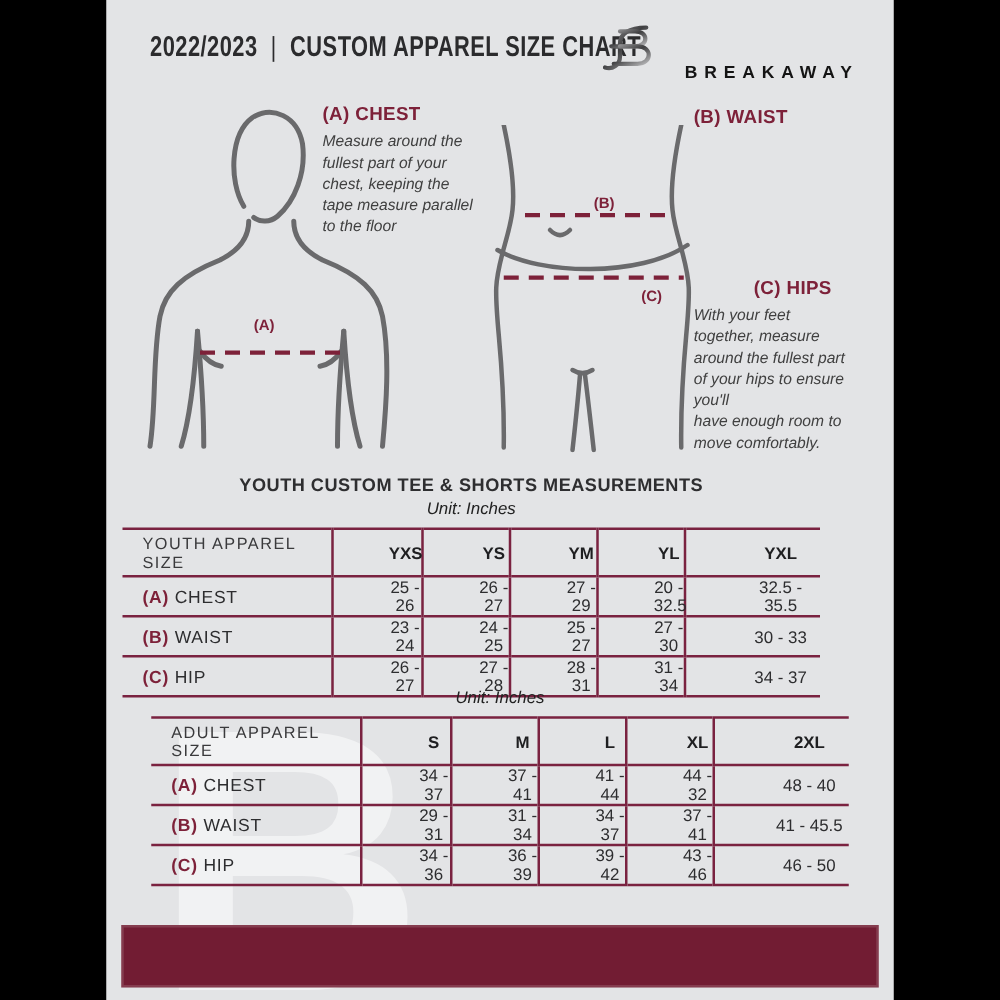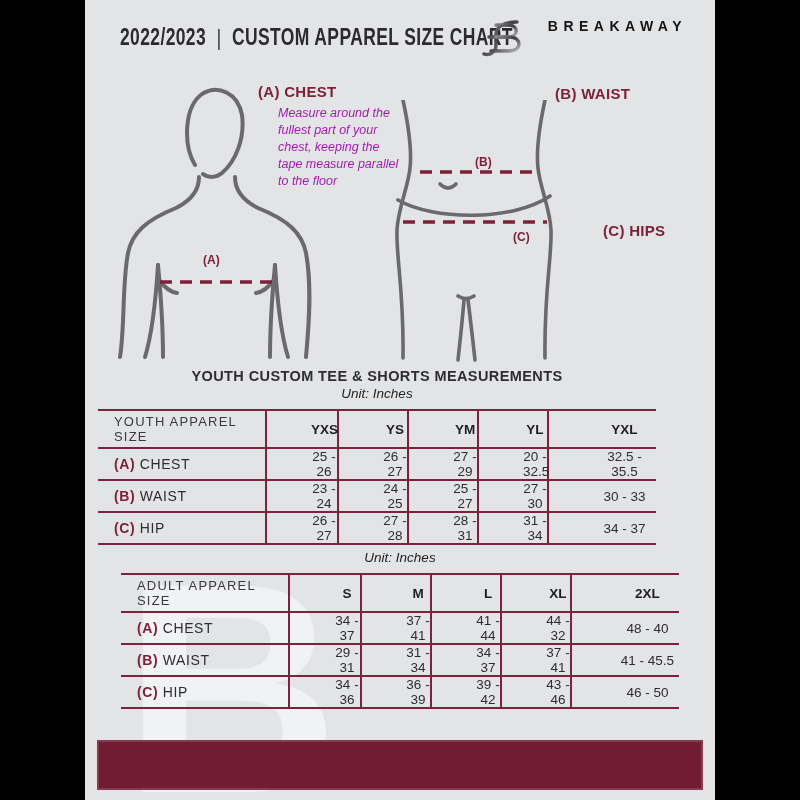--- a/index.html
+++ b/index.html
@@ -10,42 +10,42 @@
           background:#e3e4e6; overflow:hidden; }
 
   
   .header { position:absolute; left:0; top:0; width:630px; height:70px; }
   .title-group { position:absolute; left:35px; top:24px; white-space:nowrap;
                  font-weight:bold; font-size:23px; color:#2b2b2d;
                  transform:scaleX(0.76); transform-origin:left center;
                  letter-spacing:0.5px; }
   .title-group .divider { font-weight:300; color:#2b2b2d; padding:0 14px; font-size:22px; }
   .logo-group { position:absolute; right:28px; top:18px; display:flex;
-                align-items:flex-start; gap:23px; }
+                align-items:flex-end; gap:23px; }
   .brand-word { font-weight:bold; font-size:14px; letter-spacing:5.5px;
                 color:#141414; }
 
   
   .diagram { position:absolute; left:0; top:75px; width:630px; height:292px; }
   .fig { position:absolute; }
   .fig-left  { left:28px;  top:10px; }
   .fig-right { left:305px; top:25px; }
   .measure-label { position:absolute; font-weight:bold; font-size:12px;
                    color:#7d2139; }
   .instr-head { position:absolute; font-weight:bold; font-size:15px;
                 color:#7d2139; letter-spacing:0.3px; }
   .instr-text { position:absolute; font-style:italic; font-size:12.5px;
-                line-height:1.36; color:#a21caf; white-space:pre-line;margin-left:20px; }
+                line-height:1.36; color:#404040; white-space:pre-line; }
 
   
   .section-title { text-align:center; font-weight:bold; font-size:14.5px;
                    color:#2e2e30; letter-spacing:0.4px; }
   .section-unit  { text-align:center; font-style:italic; font-size:13.5px;
                    color:#222; margin-top:2px; }
-  .youth-block { position:absolute; left:0; top:368px; width:584px; }
+  .youth-block { position:absolute; left:0; top:381px; width:584px; }
   .adult-block { position:absolute; left:0; top:548px; width:630px; z-index:1; }
   table.size-table { border-collapse:collapse; margin:8px auto 0 auto;
                      width:558px; table-layout:fixed; }
   .size-table col.c-label { width:168px; }
   .size-table col.c-s1 { width:72px; } .size-table col.c-s2 { width:70px; }
   .size-table col.c-s3 { width:70px; } .size-table col.c-s4 { width:70px; }
   .size-table col.c-s5 { width:108px; }
   .size-table tr { border-top:2px solid #7a2240; }
   .size-table tr:last-child { border-bottom:2px solid #7a2240; }
   .size-table th, .size-table td { border-left:2px solid #7a2240;
@@ -143,20 +143,27 @@
       <div class="instr-head" style="left:173px; top:8px;">(A) CHEST</div>
       <div class="instr-text" style="left:173px; top:30px; width:145px;">Measure around the
 fullest part of your
 chest, keeping the
 tape measure parallel
 to the floor</div>
 
       <div class="instr-head" style="left:470px; top:10px;">(B) WAIST</div>
 
       <div class="instr-head" style="left:470px; top:147px;margin-left:48px;">(C) HIPS</div>
+      <div class="instr-text" style="left:470px; top:169px; width:152px;">With your feet
+together, measure
+around the fullest part
+of your hips to ensure
+you'll
+have enough room to
+move comfortably.</div>
     </div>
 
     <div class="watermark">B</div>
 
     <div class="youth-block">
       <div class="section-title">YOUTH CUSTOM TEE &amp; SHORTS MEASUREMENTS</div>
       <div class="section-unit">Unit: Inches</div>
       <table class="size-table">
         <colgroup>
             <col class="c-label">

